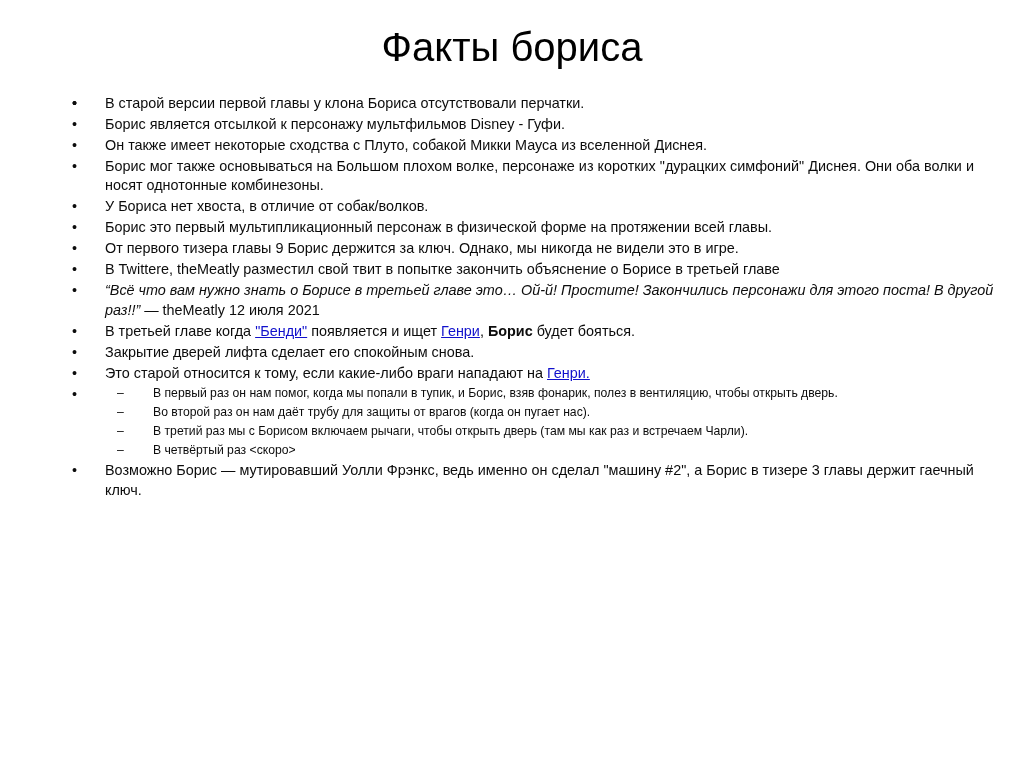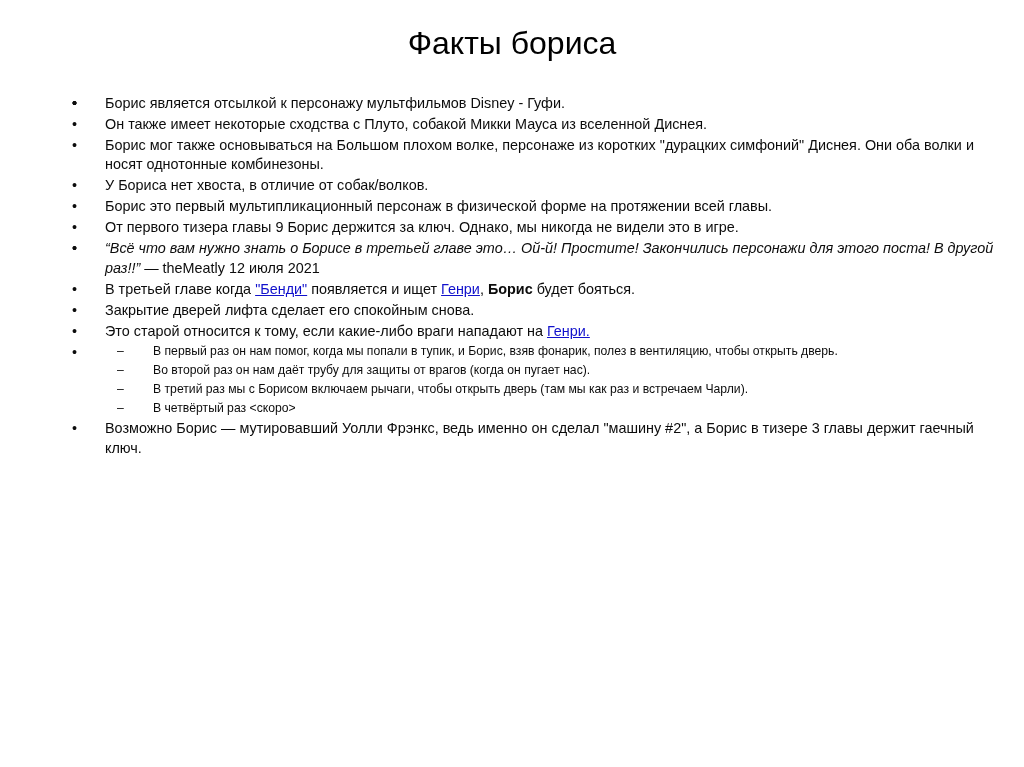--- a/index.html
+++ b/index.html
@@ -21,21 +21,21 @@
     width: 1024px;
     height: 767px;
     box-sizing: border-box;
   }
   .slide-title {
     margin: 0;
     padding-top: 26px;
     text-align: center;
     font-family: "Liberation Sans", "DejaVu Sans", sans-serif;
     font-weight: 400;
-    font-size: 32px;
+    font-size: 40px;
     line-height: 1.08;
     letter-spacing: 0px;
     color: #000000;
   }
   .body-block {
     margin: 0;
     padding: 0;
     position: absolute;
     top: 92px;
     left: 62px;
@@ -96,28 +96,28 @@
 </head>
 <body>
 
 <div class="slide">
 
   <h1 class="slide-title">Факты бориса</h1>
 
   <div class="body-block">
     <ul class="lvl1" id="facts-list">
         <li class="lvl1"><span class="marker">•</span></li>
-        <li class="lvl1"><span class="marker">•</span></li>
+        <li class="lvl1"><span class="marker">•</span><span><span class="txt">В старой версии первой главы у клона Бориса отсутствовали перчатки.</span></span></li>
         <li class="lvl1"><span class="marker">•</span><span><span class="txt">Борис является отсылкой к персонажу мультфильмов Disney - Гуфи.</span></span></li>
         <li class="lvl1"><span class="marker">•</span><span><span class="txt">Он также имеет некоторые сходства с Плуто, собакой Микки Мауса из вселенной Диснея.</span></span></li>
         <li class="lvl1"><span class="marker">•</span><span><span class="txt">Борис мог также основываться на Большом плохом волке, персонаже из коротких "дурацких симфоний" Диснея. Они оба волки и носят однотонные комбинезоны.</span></span></li>
         <li class="lvl1"><span class="marker">•</span><span><span class="txt">У Бориса нет хвоста, в отличие от собак/волков.</span></span></li>
         <li class="lvl1"><span class="marker">•</span><span><span class="txt">Борис это первый мультипликационный персонаж в физической форме на протяжении всей главы.</span></span></li>
         <li class="lvl1"><span class="marker">•</span><span><span class="txt">От первого тизера главы 9 Борис держится за ключ. Однако, мы никогда не видели это в игре.</span></span></li>
-        <li class="lvl1"><span class="marker">•</span></li>
+        <li class="lvl1"><span class="marker">•</span><span><span class="txt">В Twittere, theMeatly разместил свой твит в попытке закончить объяснение о Борисе в третьей главе</span></span></li>
         <li class="lvl1"><span class="marker">•</span><span><span class="txt ital">“Всё что вам нужно знать о Борисе в третьей главе это… Ой-й! Простите! Закончились персонажи для этого поста! В другой раз!!”</span><span class="txt"> — theMeatly 12 июля 2021</span></span></li>
         <li class="lvl1"><span class="marker">•</span><span><span class="txt">В третьей главе когда </span><span class="txt link">"Бенди"</span><span class="txt"> появляется и ищет </span><span class="txt link">Генри</span><span class="txt">, </span><span class="txt bold">Борис</span><span class="txt"> будет бояться.</span></span></li>
         <li class="lvl1"><span class="marker">•</span><span><span class="txt">Закрытие дверей лифта сделает его спокойным снова.</span></span></li>
         <li class="lvl1"><span class="marker">•</span><span><span class="txt">Это старой относится к тому, если какие-либо враги нападают на </span><span class="txt link">Генри.</span></span></li>
         <li class="lvl1"><span class="marker">•</span><ul class="lvl2">
             <li class="lvl2"><span class="marker">–</span><span>В первый раз он нам помог, когда мы попали в тупик, и Борис, взяв фонарик, полез в вентиляцию, чтобы открыть дверь.</span></li>
             <li class="lvl2"><span class="marker">–</span><span>Во второй раз он нам даёт трубу для защиты от врагов (когда он пугает нас).</span></li>
             <li class="lvl2"><span class="marker">–</span><span>В третий раз мы с Борисом включаем рычаги, чтобы открыть дверь (там мы как раз и встречаем Чарли).</span></li>
             <li class="lvl2"><span class="marker">–</span><span>В четвёртый раз &lt;скоро&gt;</span></li>
           </ul></li>

